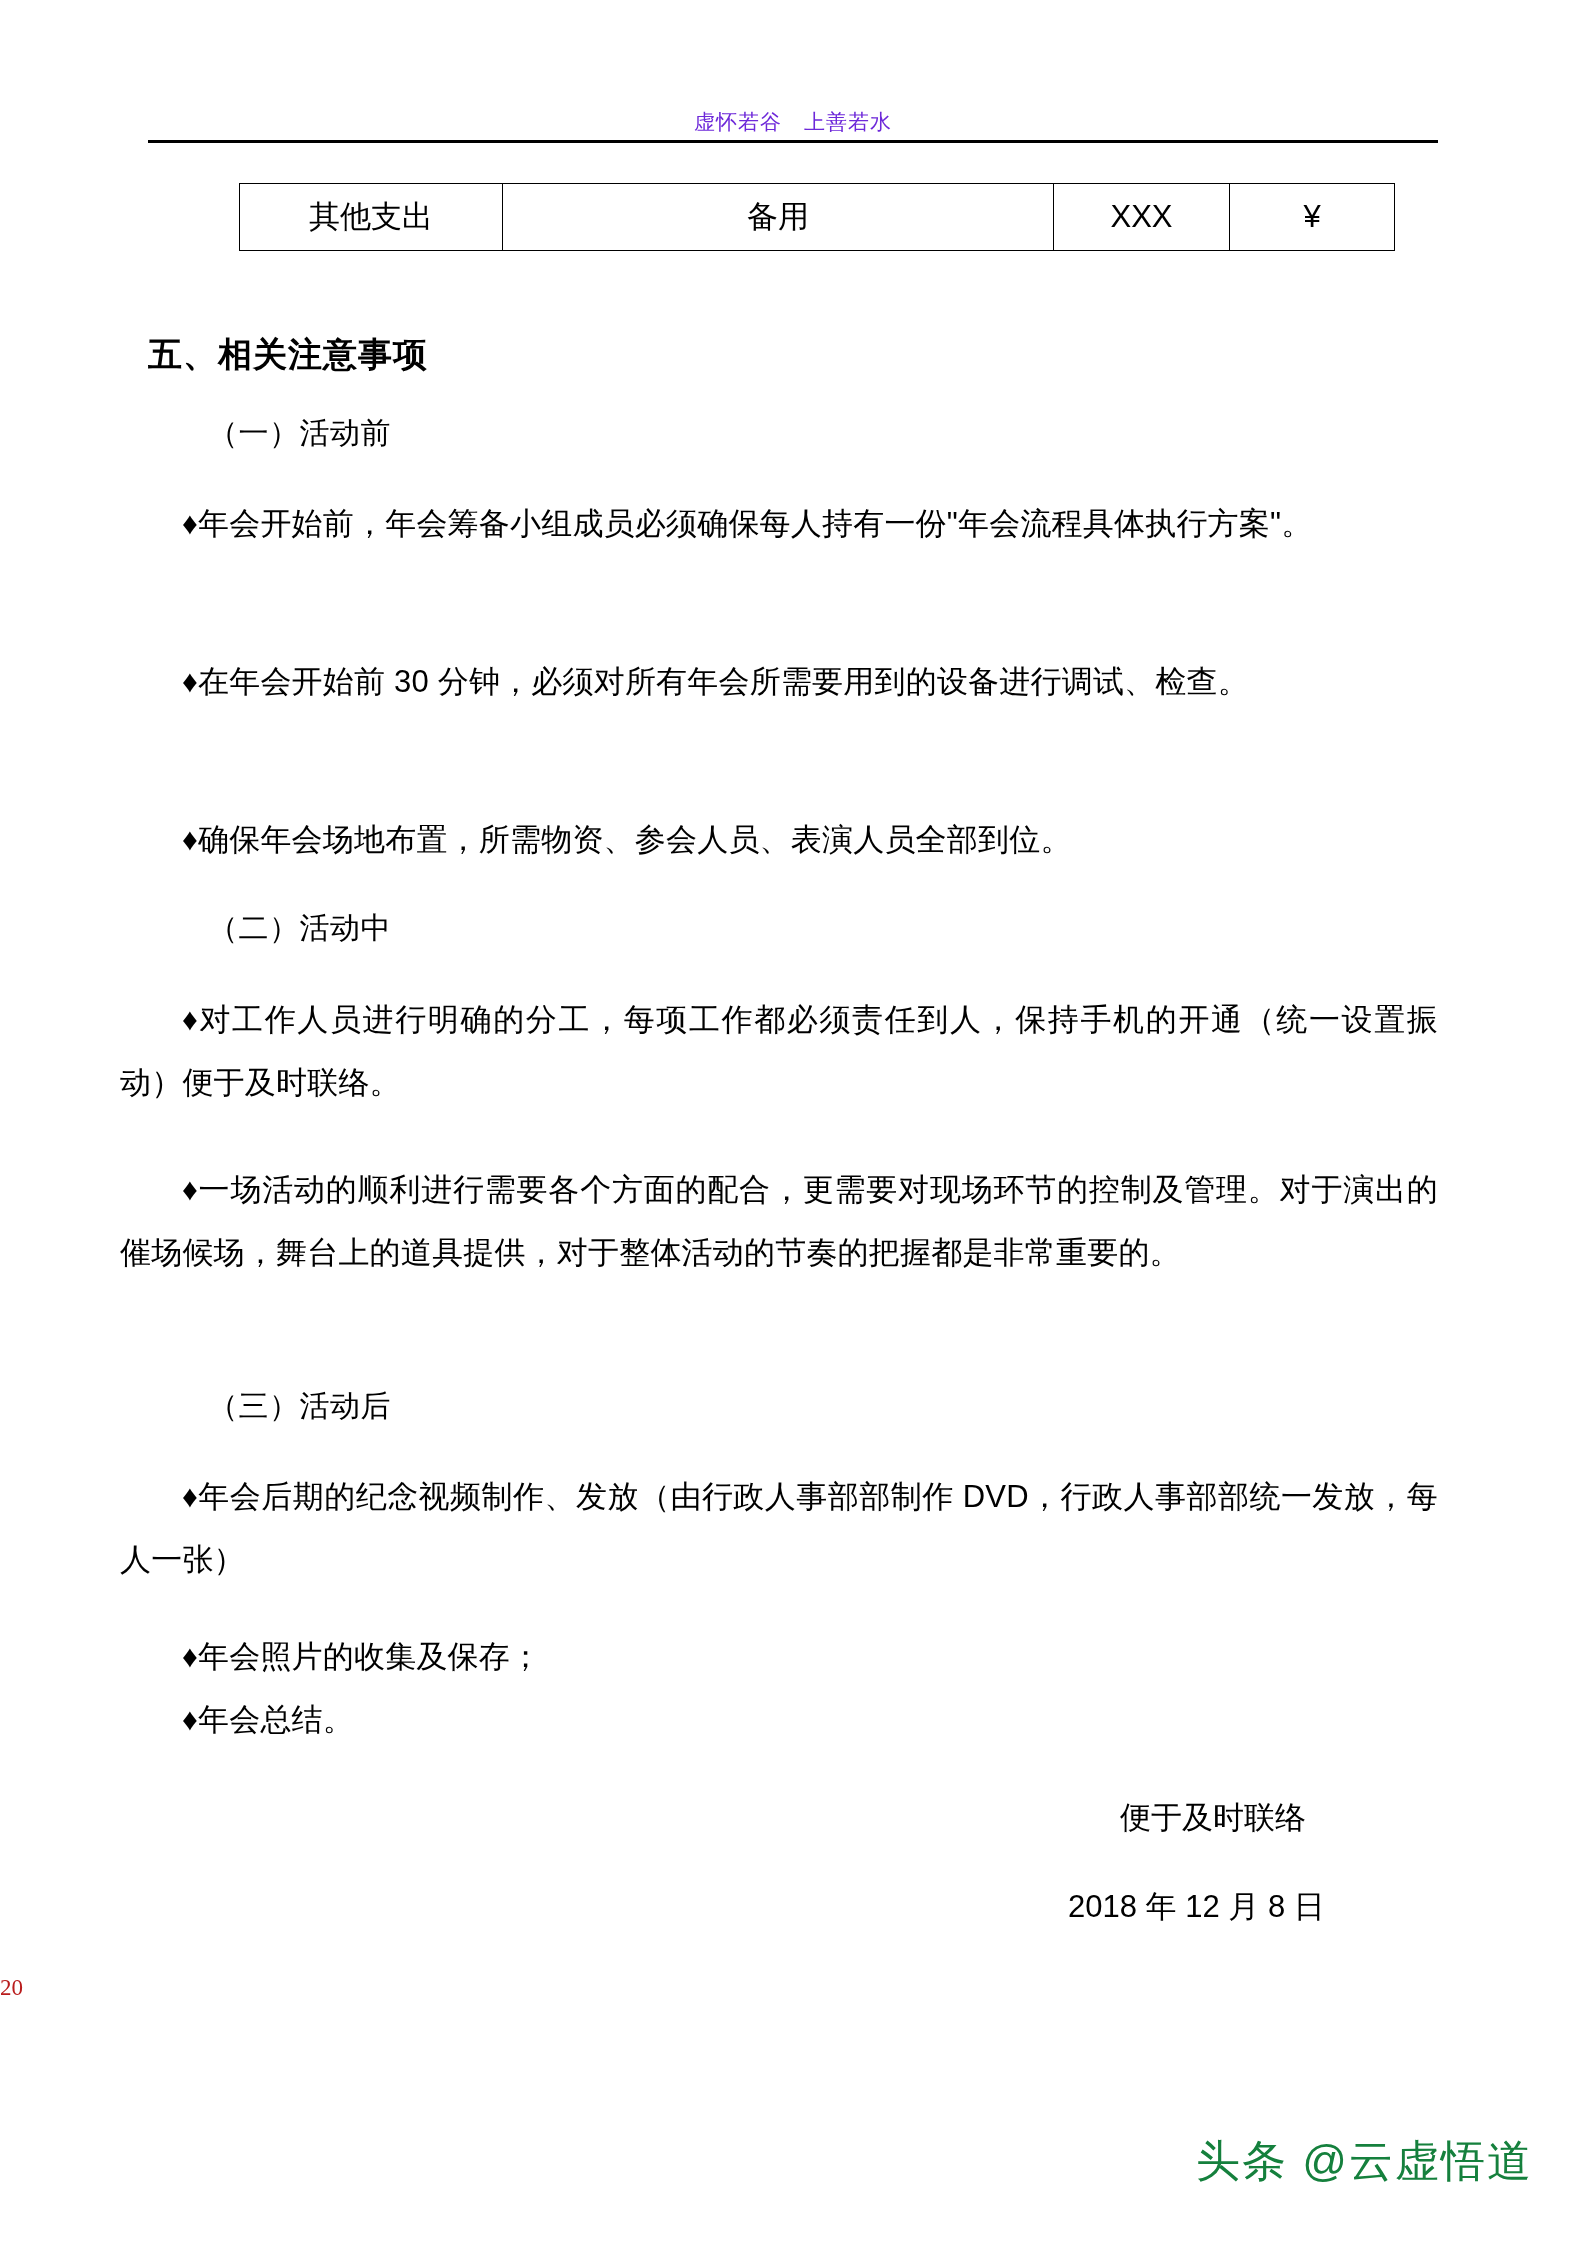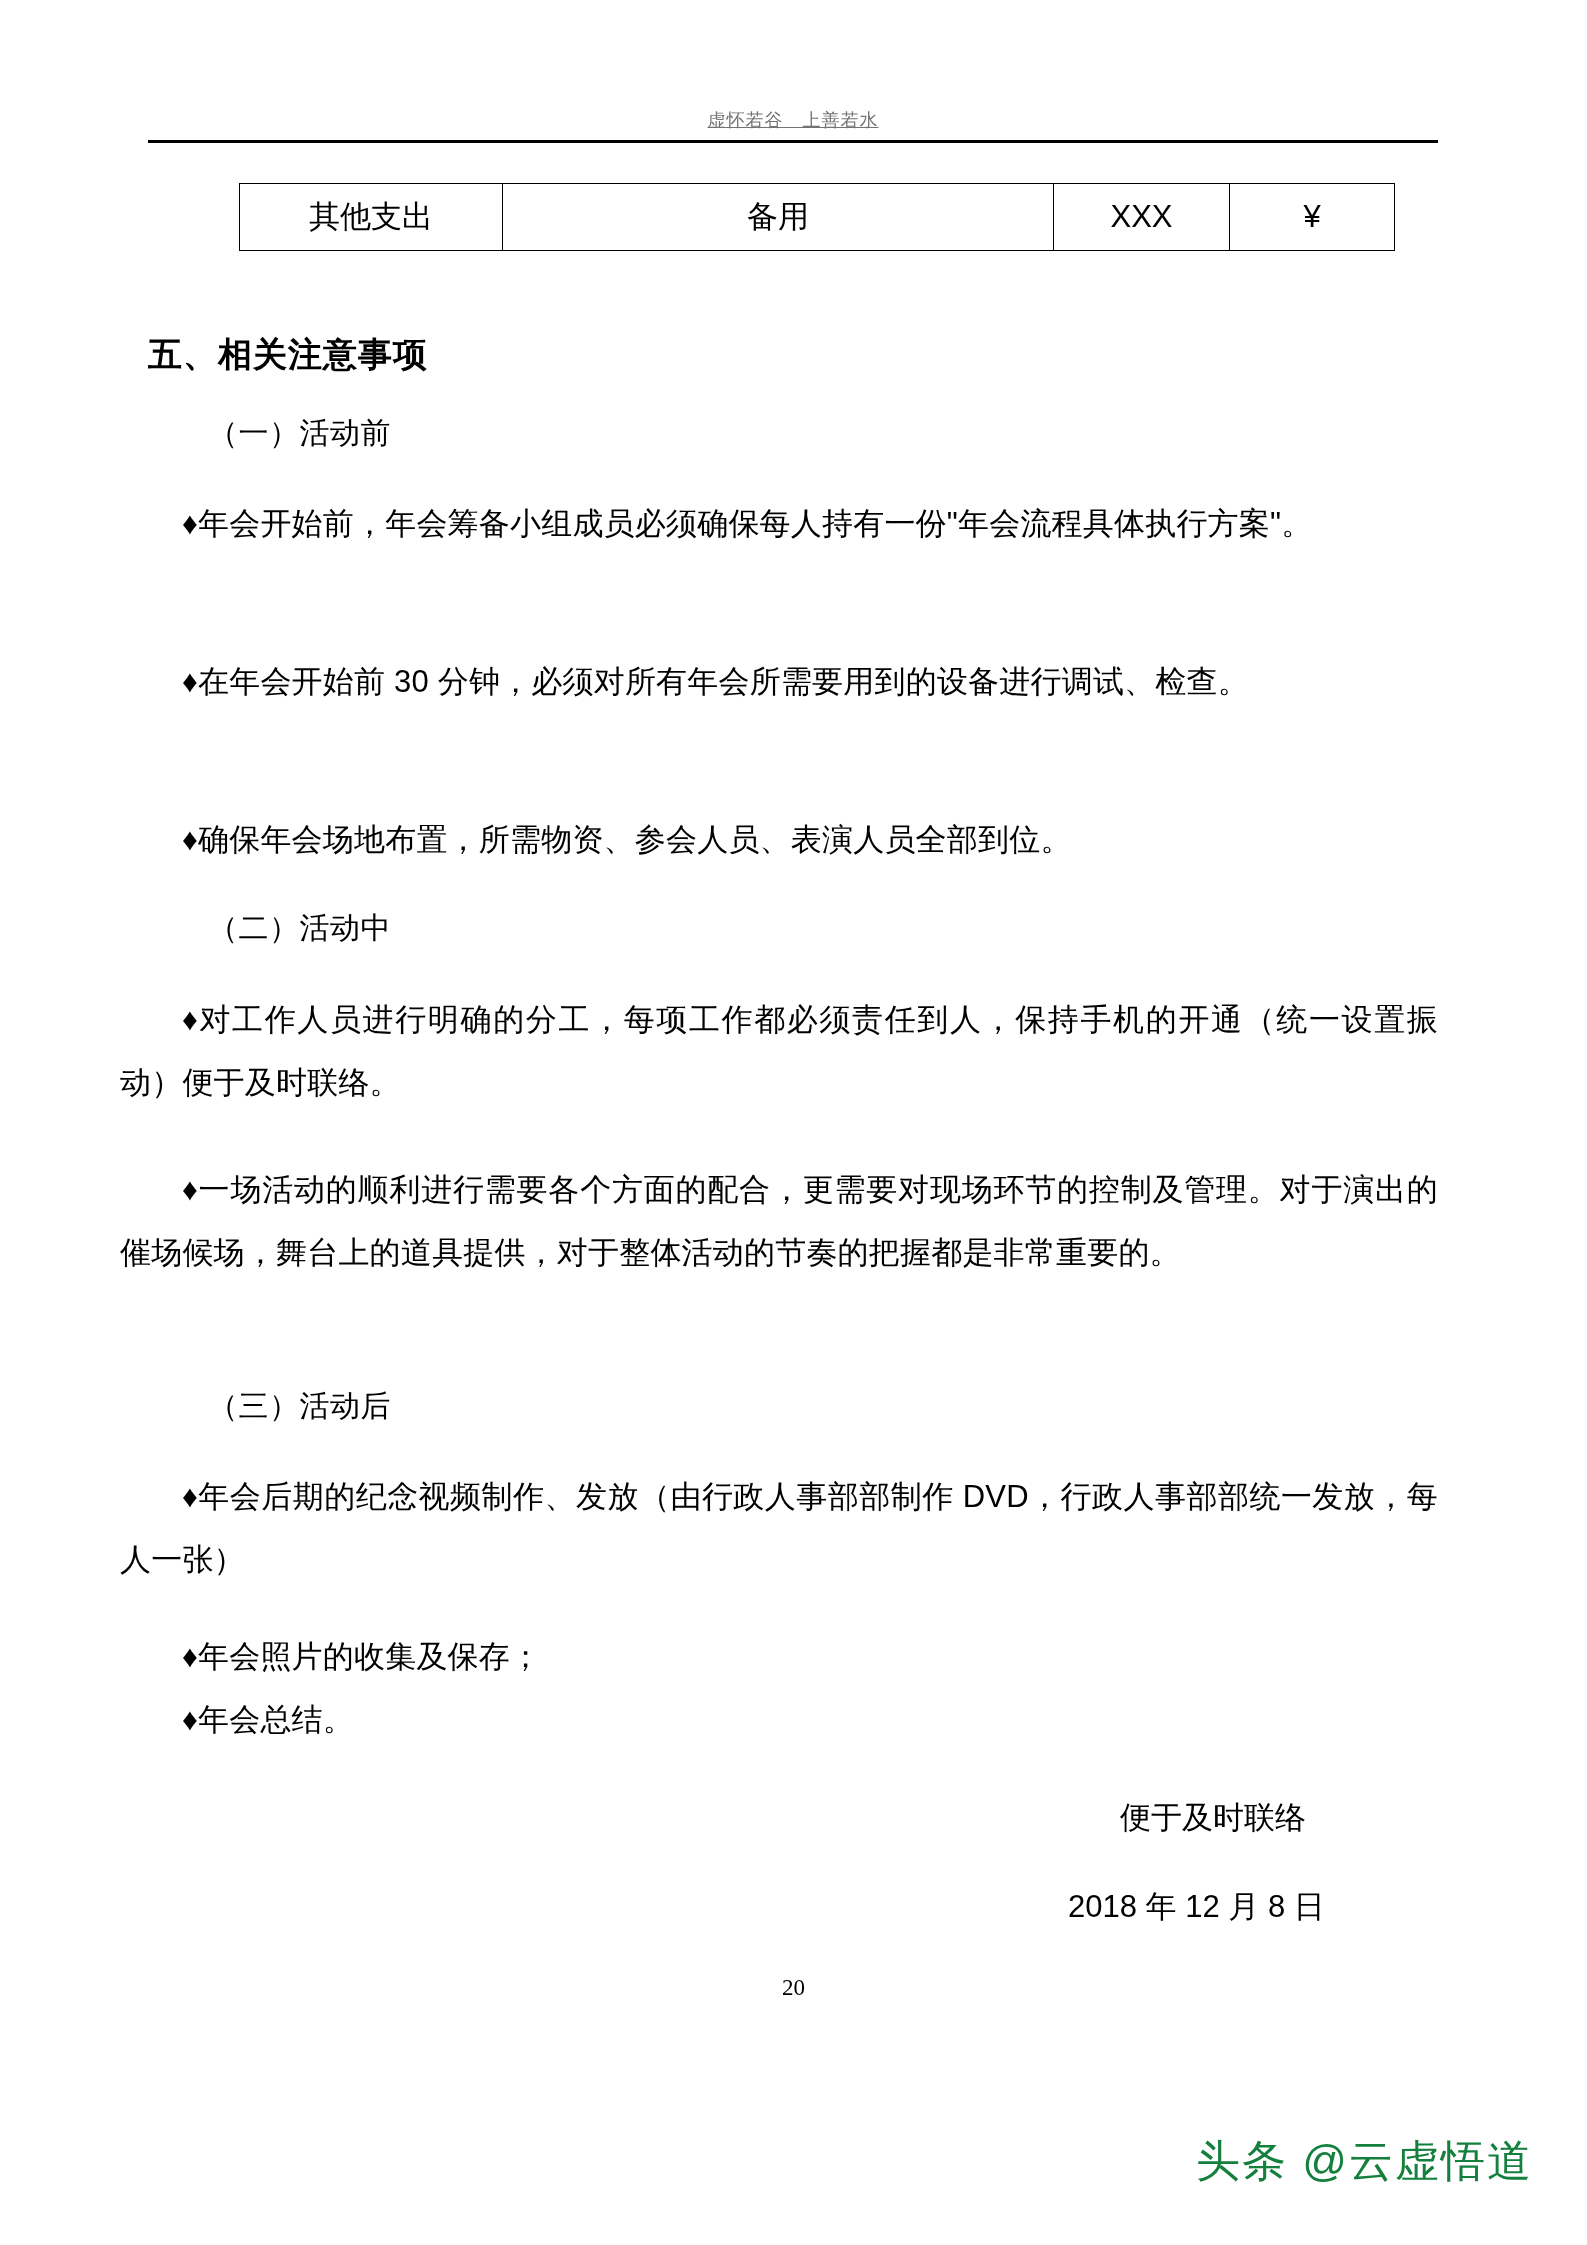--- a/index.html
+++ b/index.html
@@ -20,24 +20,23 @@
     overflow: hidden;
   }
 
   
   .header {
     position: absolute;
     left: 148px;
     top: 108px;
     width: 1290px;
     text-align: center;
-    font-size: 18px;
+    font-size: 21px;
     letter-spacing: 1px;
-    color: #737373;
-    text-decoration: underline;
+    color: #6d28d9;
   }
   .header-rule {
     position: absolute;
     left: 148px;
     top: 140px;
     width: 1290px;
     height: 0;
     border-top: 3px solid #000;
   }
 
@@ -100,24 +99,23 @@
     position: absolute;
     font-size: 31px;
     white-space: nowrap;
   }
 
   .page-number {
     position: absolute;
     left: 0;
     top: 1975px;
     width: 1587px;
-    text-align: center;
     font-family: "Liberation Serif", "DejaVu Serif", serif;
     font-size: 23px;
-    color: #000000;
+    color: #b91c1c;
   }
 
   .watermark {
     position: absolute;
     right: 54px;
     top: 2132px;
     font-size: 44px;
     font-weight: normal;
     color: #15803d;
     letter-spacing: 2px;

